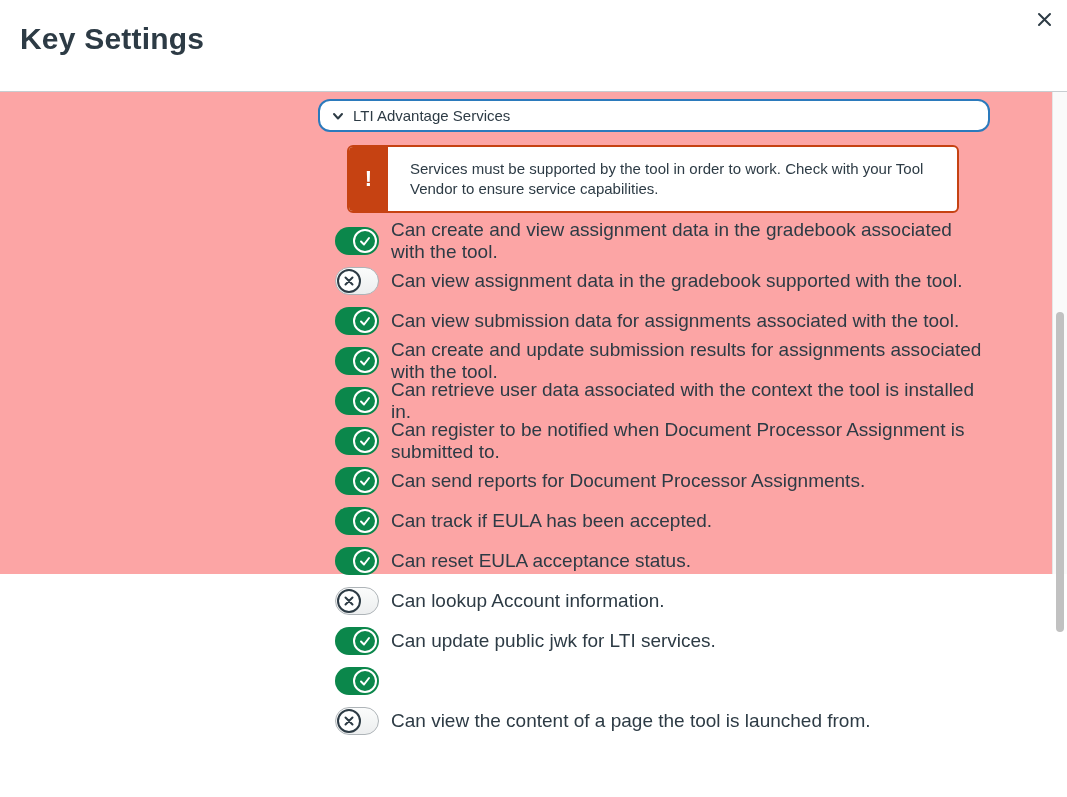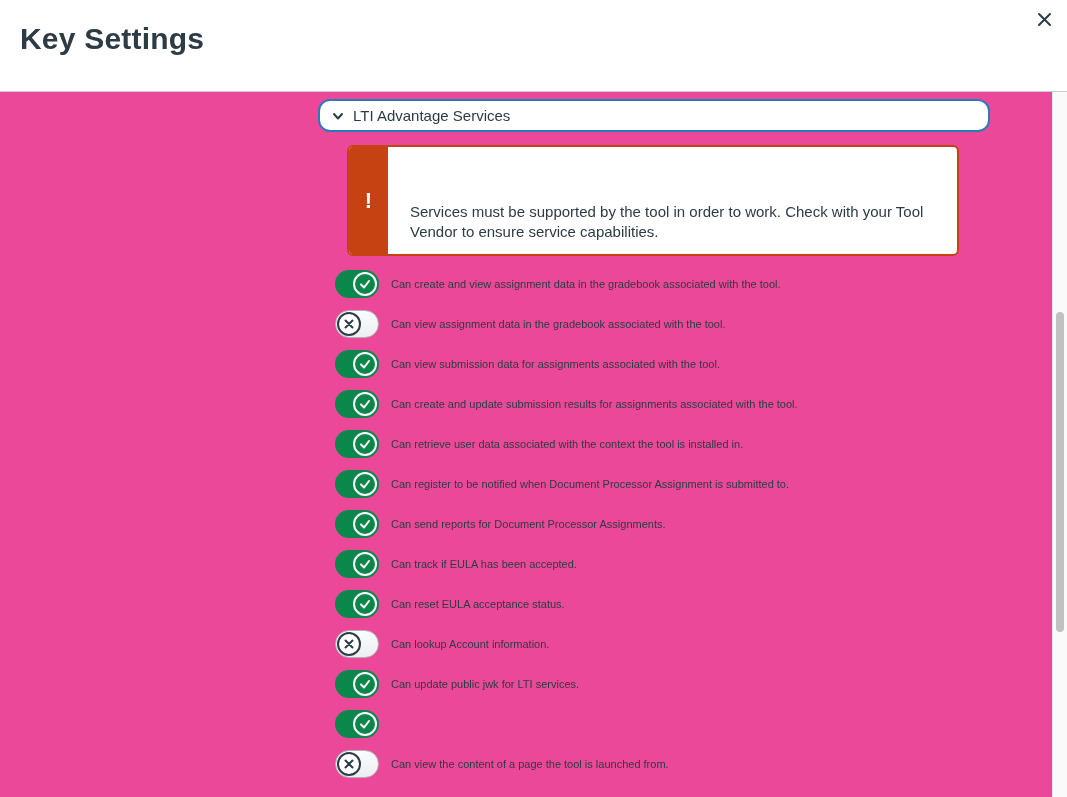--- a/index.html
+++ b/index.html
@@ -5,56 +5,56 @@
   :root{
     --accent-blue:#2B7ABC;
     --green:#0B874B;
     --orange:#C64212;
     --dark:#2D3B45;
     --divider:#C7CDD1;
   }
   *{margin:0;padding:0;box-sizing:border-box;}
   html,body{width:1067px;height:797px;background:#fff;overflow:hidden;
     font-family:"Liberation Sans","DejaVu Sans",sans-serif;color:var(--dark);}
-  .modal{position:relative;width:1067px;height:797px;background:#ec4899;}
+  .modal{position:relative;width:1067px;height:574px;background:#fca5a5;}
 
   
   .modal-header{position:absolute;top:0;left:0;width:100%;height:91px;background:#fff;}
   .modal-title{position:absolute;left:20px;top:22px;font-size:30px;font-weight:700;color:var(--dark);letter-spacing:.2px;}
   .close-btn{position:absolute;top:8px;right:12px;width:22px;height:22px;border:none;background:transparent;cursor:pointer;display:flex;align-items:center;justify-content:center;}
   .divider{position:absolute;top:91px;left:0;width:100%;height:1px;background:var(--divider);}
 
   
   .content{position:absolute;left:318px;top:99px;width:672px;}
 
   .expander{display:flex;align-items:center;width:672px;height:33px;background:#fff;
     border:2px solid var(--accent-blue);border-radius:12px;padding:0 10px;gap:7px;
     font-size:15px;color:var(--dark);cursor:pointer;text-align:left;
     font-family:"Liberation Sans","DejaVu Sans",sans-serif;}
   .expander .chev{flex:0 0 auto;display:flex;}
 
   .alert{display:flex;margin:13px 0 0 29px;width:612px;min-height:66px;
     border:2px solid var(--orange);border-radius:6px;overflow:hidden;background:#fff;}
   .alert-icon-block{flex:0 0 39px;background:var(--orange);color:#fff;display:flex;
     align-items:center;justify-content:center;font-size:22px;font-weight:700;}
-  .alert-text{flex:1;padding:12px 20px 12px 22px;font-size:15px;line-height:20px;color:var(--dark);margin-top:43px;}
+  .alert-text{flex:1;padding:12px 20px 12px 22px;font-size:15px;line-height:20px;color:var(--dark);}
 
   .toggle-list{margin-top:8px;}
   .row{display:flex;align-items:center;height:40px;padding-left:17px;}
   .toggle{position:relative;width:44px;height:28px;border-radius:14px;border:none;cursor:pointer;flex:0 0 auto;padding:0;}
   .toggle .knob{position:absolute;top:2px;width:24px;height:24px;border-radius:50%;
     display:flex;align-items:center;justify-content:center;}
   .toggle .check-icon,.toggle .x-icon{display:none;}
   .toggle.on{background:var(--green);}
   .toggle.on .knob{right:2px;border:2px solid #fff;background:var(--green);}
   .toggle.on .check-icon{display:block;}
   .toggle.off{background:linear-gradient(#fbfcfc,#eceeef);border:1px solid #aeb4b8;}
   .toggle.off .knob{left:1px;top:1px;border:2px solid var(--dark);background:#fff;}
   .toggle.off .x-icon{display:block;}
-  .row-label{margin-left:12px;font-size:11px;color:var(--dark);}
+  .row-label{margin-left:12px;font-size:19px;color:var(--dark);}
 
   
   .scrollbar{position:absolute;top:92px;right:0;bottom:0;width:15px;background:#fafafa;border-left:1px solid #e6e6e6;}
   .scrollbar-thumb{position:absolute;left:3px;top:220px;width:8px;height:320px;background:#c1c1c1;border-radius:4px;}
 </style>
 </head>
 <body>
 
 <div class="modal">
 
@@ -101,21 +101,21 @@
 
   <div class="row">
     <button class="toggle off" role="switch" aria-checked="false">
       <span class="knob">
 
         <svg class="x-icon" width="12" height="12" viewBox="0 0 12 12">
           <path d="M2.5 2.5 L9.5 9.5 M9.5 2.5 L2.5 9.5" stroke="#2D3B45" stroke-width="2" stroke-linecap="round" fill="none"></path>
         </svg>
       </span>
     </button>
-    <span class="row-label">Can view assignment data in the gradebook associated with the tool.</span>
+    <span class="row-label">Can view assignment data in the gradebook supported with the tool.</span>
   </div>
 
   <div class="row">
     <button class="toggle on" role="switch" aria-checked="true">
       <span class="knob">
         <svg class="check-icon" width="14" height="14" viewBox="0 0 14 14">
           <polyline points="3,7.5 6,10.5 11,4" fill="none" stroke="#fff" stroke-width="2" stroke-linecap="round" stroke-linejoin="round"></polyline>
         </svg>
 
       </span>

